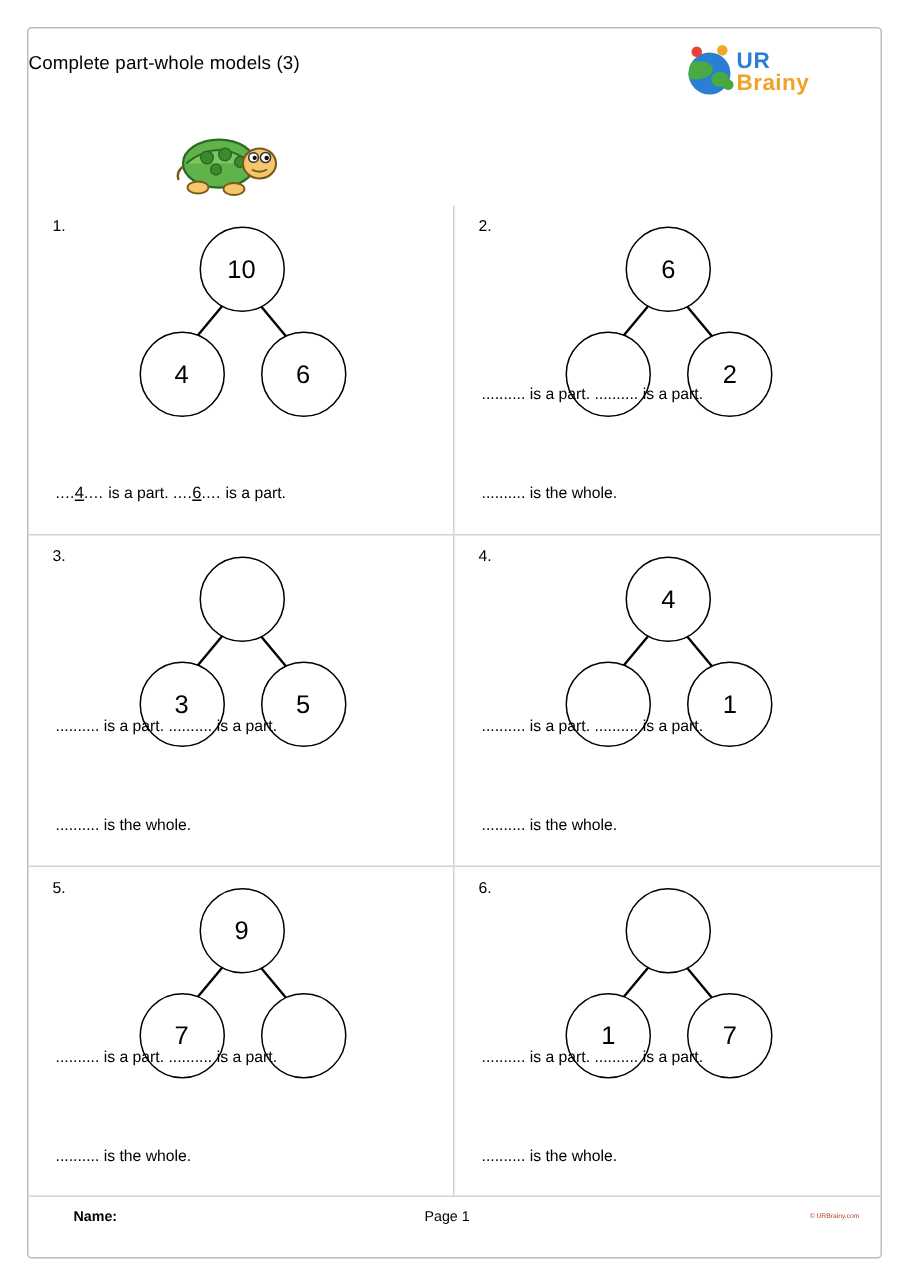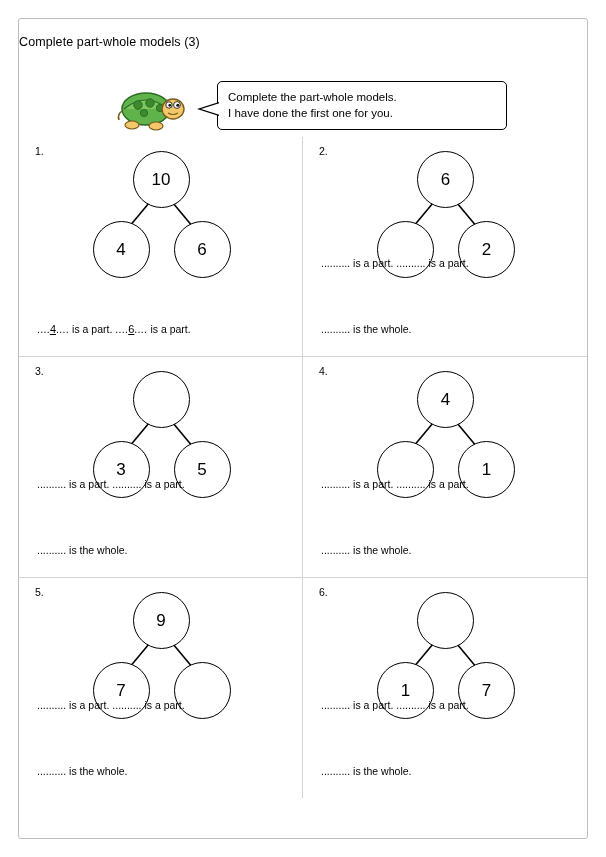--- a/index.html
+++ b/index.html
@@ -269,46 +269,50 @@
     color: #c0392b;
   }
 </style>
 </head>
 <body>
 
 <div class="sheet">
 
   <div class="header">
     <div class="title">Complete part-whole models (3)</div>
+    <div class="logo">
+      <div class="logo-globe"></div>
+      <div class="logo-dot d1"></div>
+      <div class="logo-dot d2"></div>
+      <div class="logo-dot d3"></div>
+      <div class="logo-text">
+        <div class="logo-ur">UR</div>
+        <div class="logo-brainy">Brainy</div>
+      </div>
+    </div>
   </div>
 
   <div class="speech-row">
     <svg class="turtle" viewBox="0 0 72 48">
       <ellipse cx="30" cy="24" rx="24" ry="16" fill="#5fb34a" stroke="#2c6b23" stroke-width="1.5"></ellipse>
       <path d="M8 24 q22 -18 44 0" fill="#7cc85f" stroke="#2c6b23" stroke-width="1.2"></path>
       <circle cx="22" cy="20" r="4.2" fill="#3c8a2e" stroke="#2c6b23" stroke-width="1"></circle>
       <circle cx="34" cy="18" r="4.2" fill="#3c8a2e" stroke="#2c6b23" stroke-width="1"></circle>
       <circle cx="44" cy="23" r="3.6" fill="#3c8a2e" stroke="#2c6b23" stroke-width="1"></circle>
       <circle cx="28" cy="28" r="3.6" fill="#3c8a2e" stroke="#2c6b23" stroke-width="1"></circle>
       <ellipse cx="57" cy="24" rx="11" ry="10" fill="#f4c86a" stroke="#7a5a1c" stroke-width="1.4"></ellipse>
       <circle cx="61" cy="20" r="3.4" fill="#ffffff" stroke="#333" stroke-width="1"></circle>
       <circle cx="61.8" cy="20.3" r="1.5" fill="#111"></circle>
       <circle cx="53" cy="20" r="3.2" fill="#ffffff" stroke="#333" stroke-width="1"></circle>
       <circle cx="53.8" cy="20.3" r="1.4" fill="#111"></circle>
       <path d="M52 28 q5 3 10 0" stroke="#7a5a1c" stroke-width="1.2" fill="none"></path>
       <ellipse cx="16" cy="40" rx="7" ry="4" fill="#f4c86a" stroke="#7a5a1c" stroke-width="1.2"></ellipse>
       <ellipse cx="40" cy="41" rx="7" ry="4" fill="#f4c86a" stroke="#7a5a1c" stroke-width="1.2"></ellipse>
       <path d="M6 26 q-5 4 -3 9" stroke="#7a5a1c" stroke-width="1.6" fill="none"></path>
     </svg>
-    <div class="speech-bubble">
-      <div class="tail-o"></div>
-      <div class="tail-i"></div>
-      <div>Complete the part-whole models.</div>
-      <div>I have done the first one for you.</div>
-    </div>
   </div>
 
   <div class="grid">
 
     <div class="cell bl r0">
       <div class="qnum">1.</div>
       <div class="model">
         <svg class="connector" viewBox="0 0 180 130">
           <line x1="78" y1="52" x2="58" y2="76" stroke="#000" stroke-width="1.6"></line>
           <line x1="102" y1="52" x2="122" y2="76" stroke="#000" stroke-width="1.6"></line>
@@ -447,14 +451,19 @@
         </div>
         <div class="ans-line">
           <span>..........</span>
           <span>is the whole.</span>
         </div>
       </div>
     </div>
 
   </div>
 
+  <div class="footer">
+    <div class="footer-name">Name:</div>
+    <div class="footer-page">Page 1</div>
+    <div class="footer-copy">© URBrainy.com</div>
+  </div>
 
 </div>
 
 </body></html>

